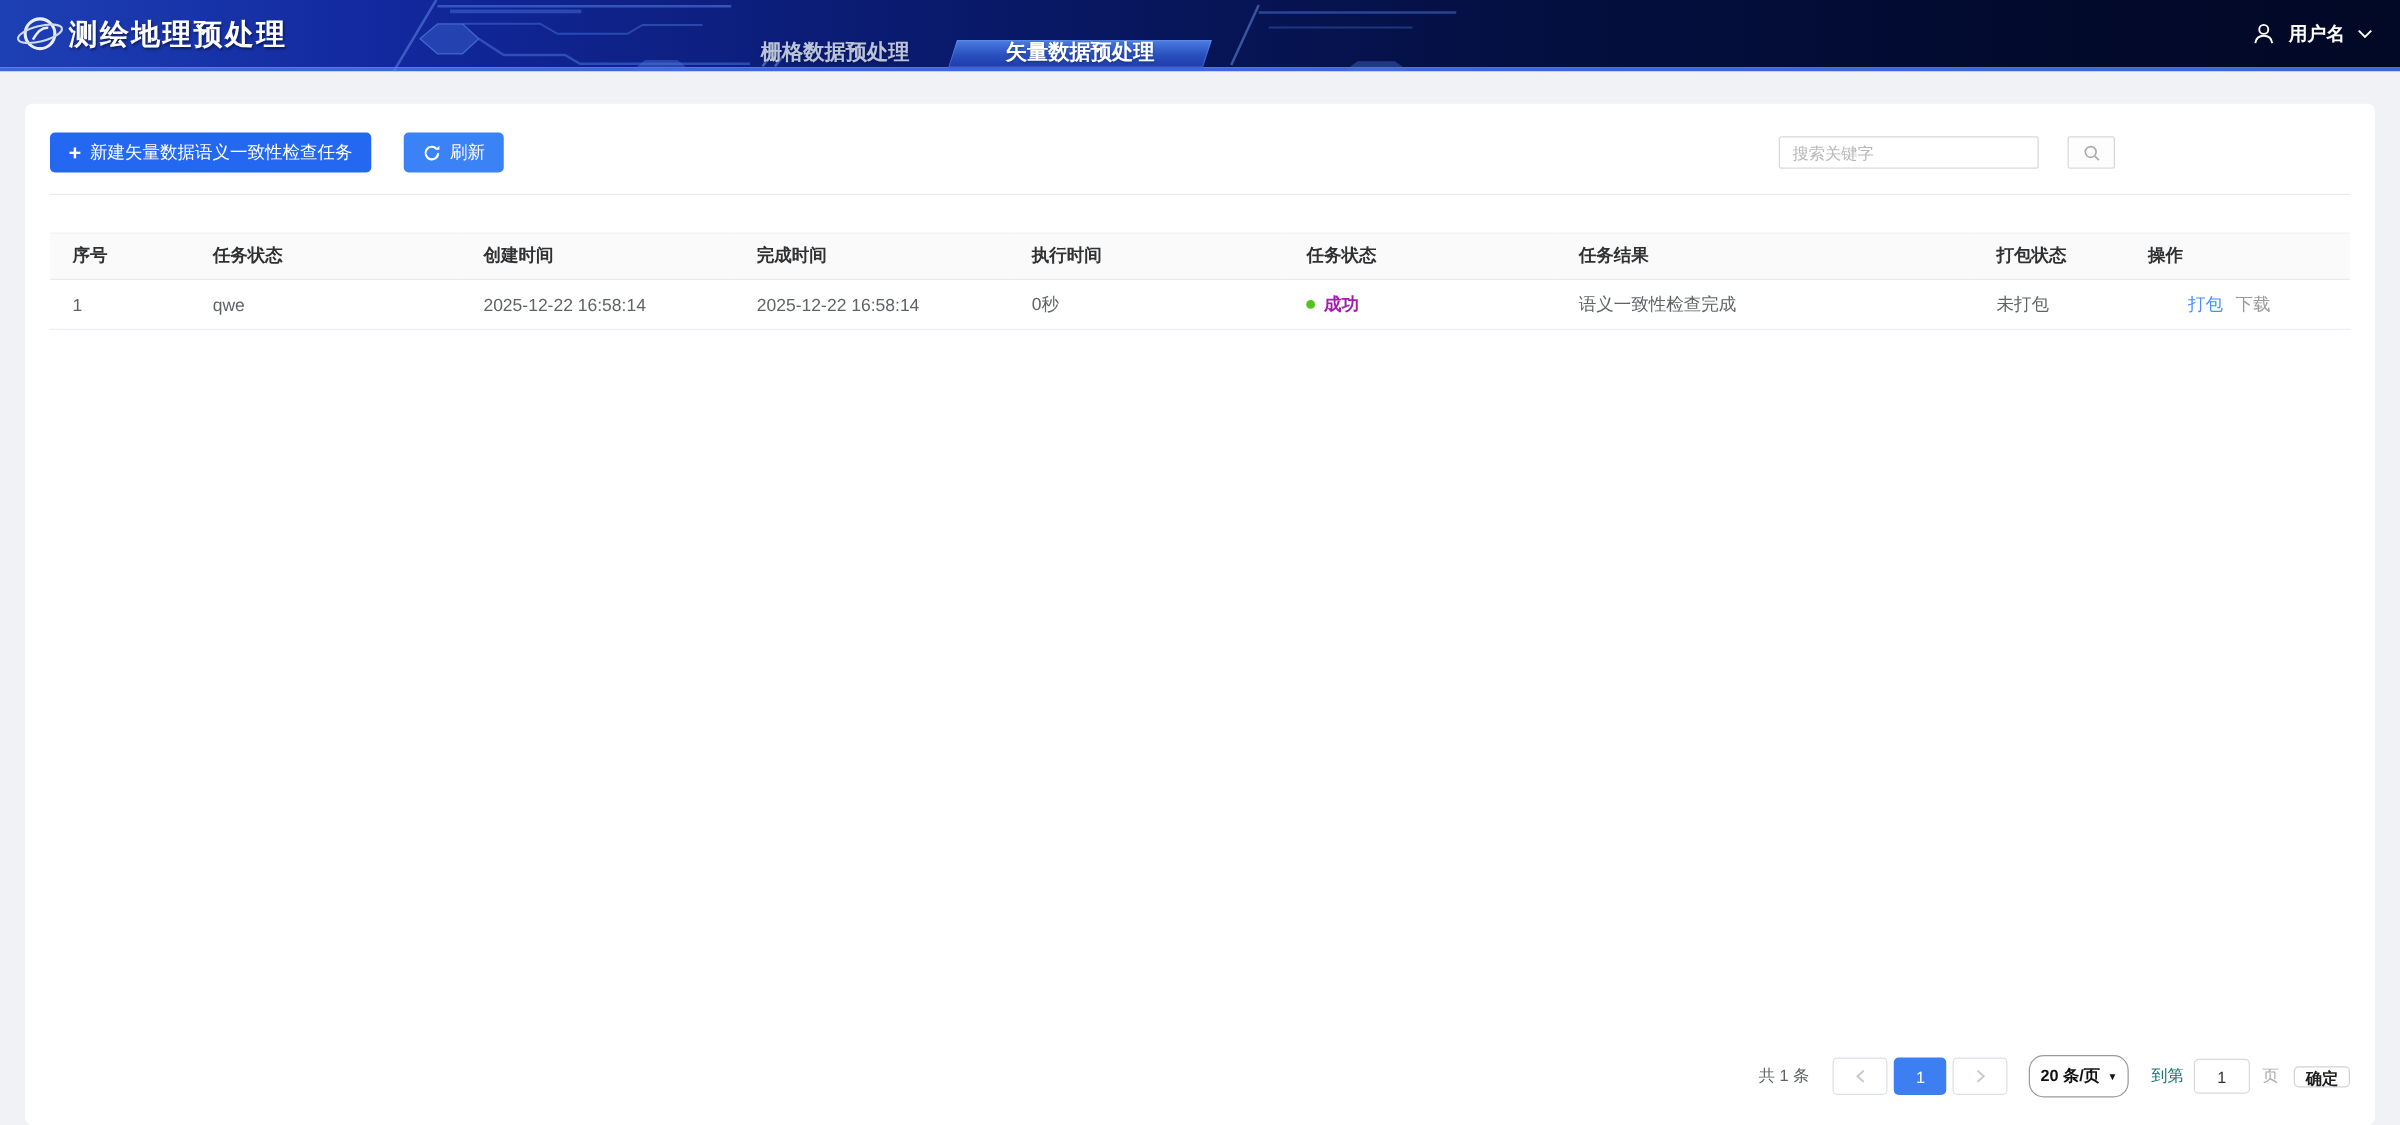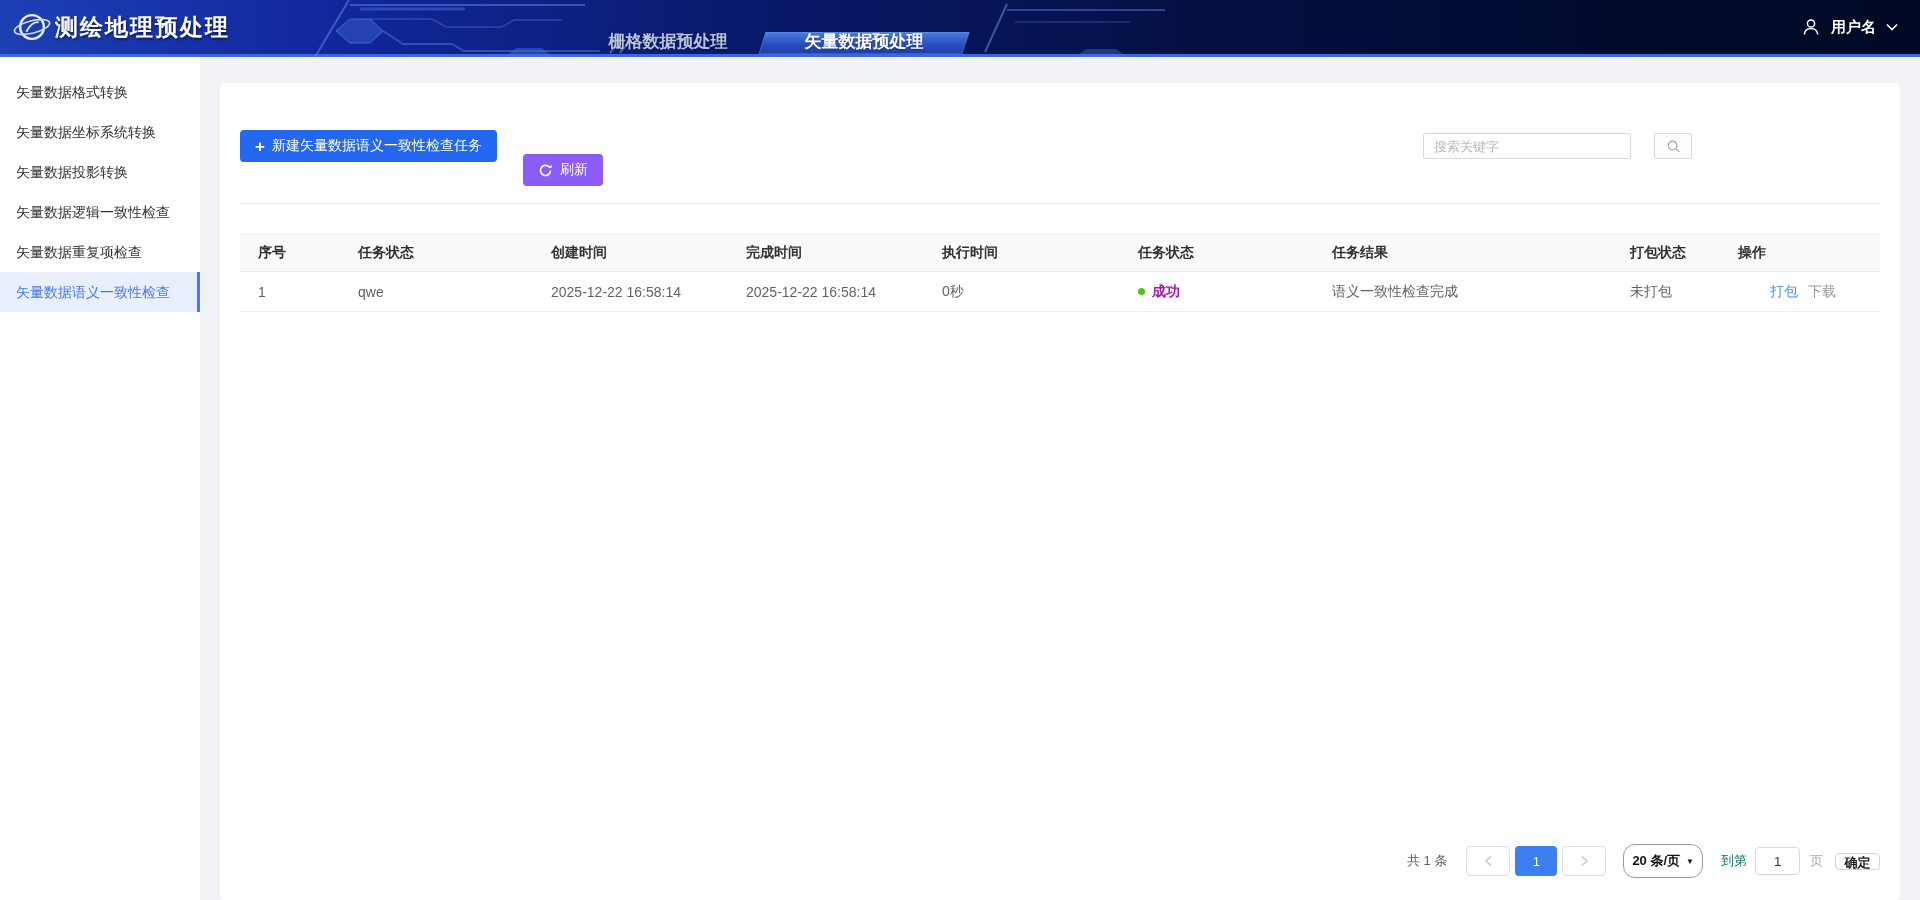--- a/index.html
+++ b/index.html
@@ -41,21 +41,21 @@
 
   .main { flex:1; background:#f0f2f5; padding:26px 20px 0 20px; }
   .card { background:#fff; border-radius:6px; height:100%; display:flex; flex-direction:column; padding:0 20px; }
 
   
   .toolbar { display:flex; align-items:center; padding:23px 0 17px 0; border-bottom:1px solid #e8eaec; }
   .btn { display:inline-flex; align-items:center; justify-content:center; gap:7px; height:32px;
          border:none; border-radius:4px; color:#fff; font-size:14px; padding:0 15px; cursor:pointer;
          font-family:inherit; white-space:nowrap; }
   .btn-primary { background:#2468f2; }
-  .btn-refresh { background:#8b5cf6; margin-left:26px;margin-top:48px; }
+  .btn-refresh { background:#3b82f6; margin-left:26px; }
   .plus-glyph { font-size:17px; font-weight:bold; line-height:1; }
 
   .search-group { margin-left:auto; margin-right:188px; display:flex; align-items:center;gap:20px; }
   .search-input { width:208px; height:26px; border:1px solid #d9d9d9; border-radius:2px; padding:0 10px;
                   font-size:13px; color:#333; outline:none; font-family:inherit; }
   .search-input::placeholder { color:#b8b8b8; }
   .search-btn { width:38px; height:26px; margin-left:3px; border:1px solid #d9d9d9; border-radius:2px;
                 background:#fdfdfd; display:flex; align-items:center; justify-content:center; cursor:pointer; }
 
   
@@ -135,28 +135,20 @@
     </svg>
     <span class="user-name">用户名</span>
     <svg width="12" height="8" viewBox="0 0 12 8">
       <path d="M1,1.5 L6,6.5 L11,1.5" stroke="#fff" stroke-width="1.6" fill="none"></path>
     </svg>
   </div>
 </div>
 
 <div class="body-row">
 
-  <div class="sidebar">
-    <div class="side-item">矢量数据格式转换</div>
-    <div class="side-item">矢量数据坐标系统转换</div>
-    <div class="side-item">矢量数据投影转换</div>
-    <div class="side-item">矢量数据逻辑一致性检查</div>
-    <div class="side-item">矢量数据重复项检查</div>
-    <div class="side-item active">矢量数据语义一致性检查</div>
-  </div>
 
   <div class="main">
     <div class="card">
 
       <div class="toolbar">
         <button class="btn btn-primary">
           <span class="plus-glyph">+</span>
           <span>新建矢量数据语义一致性检查任务</span>
         </button>
         <button class="btn btn-refresh">

